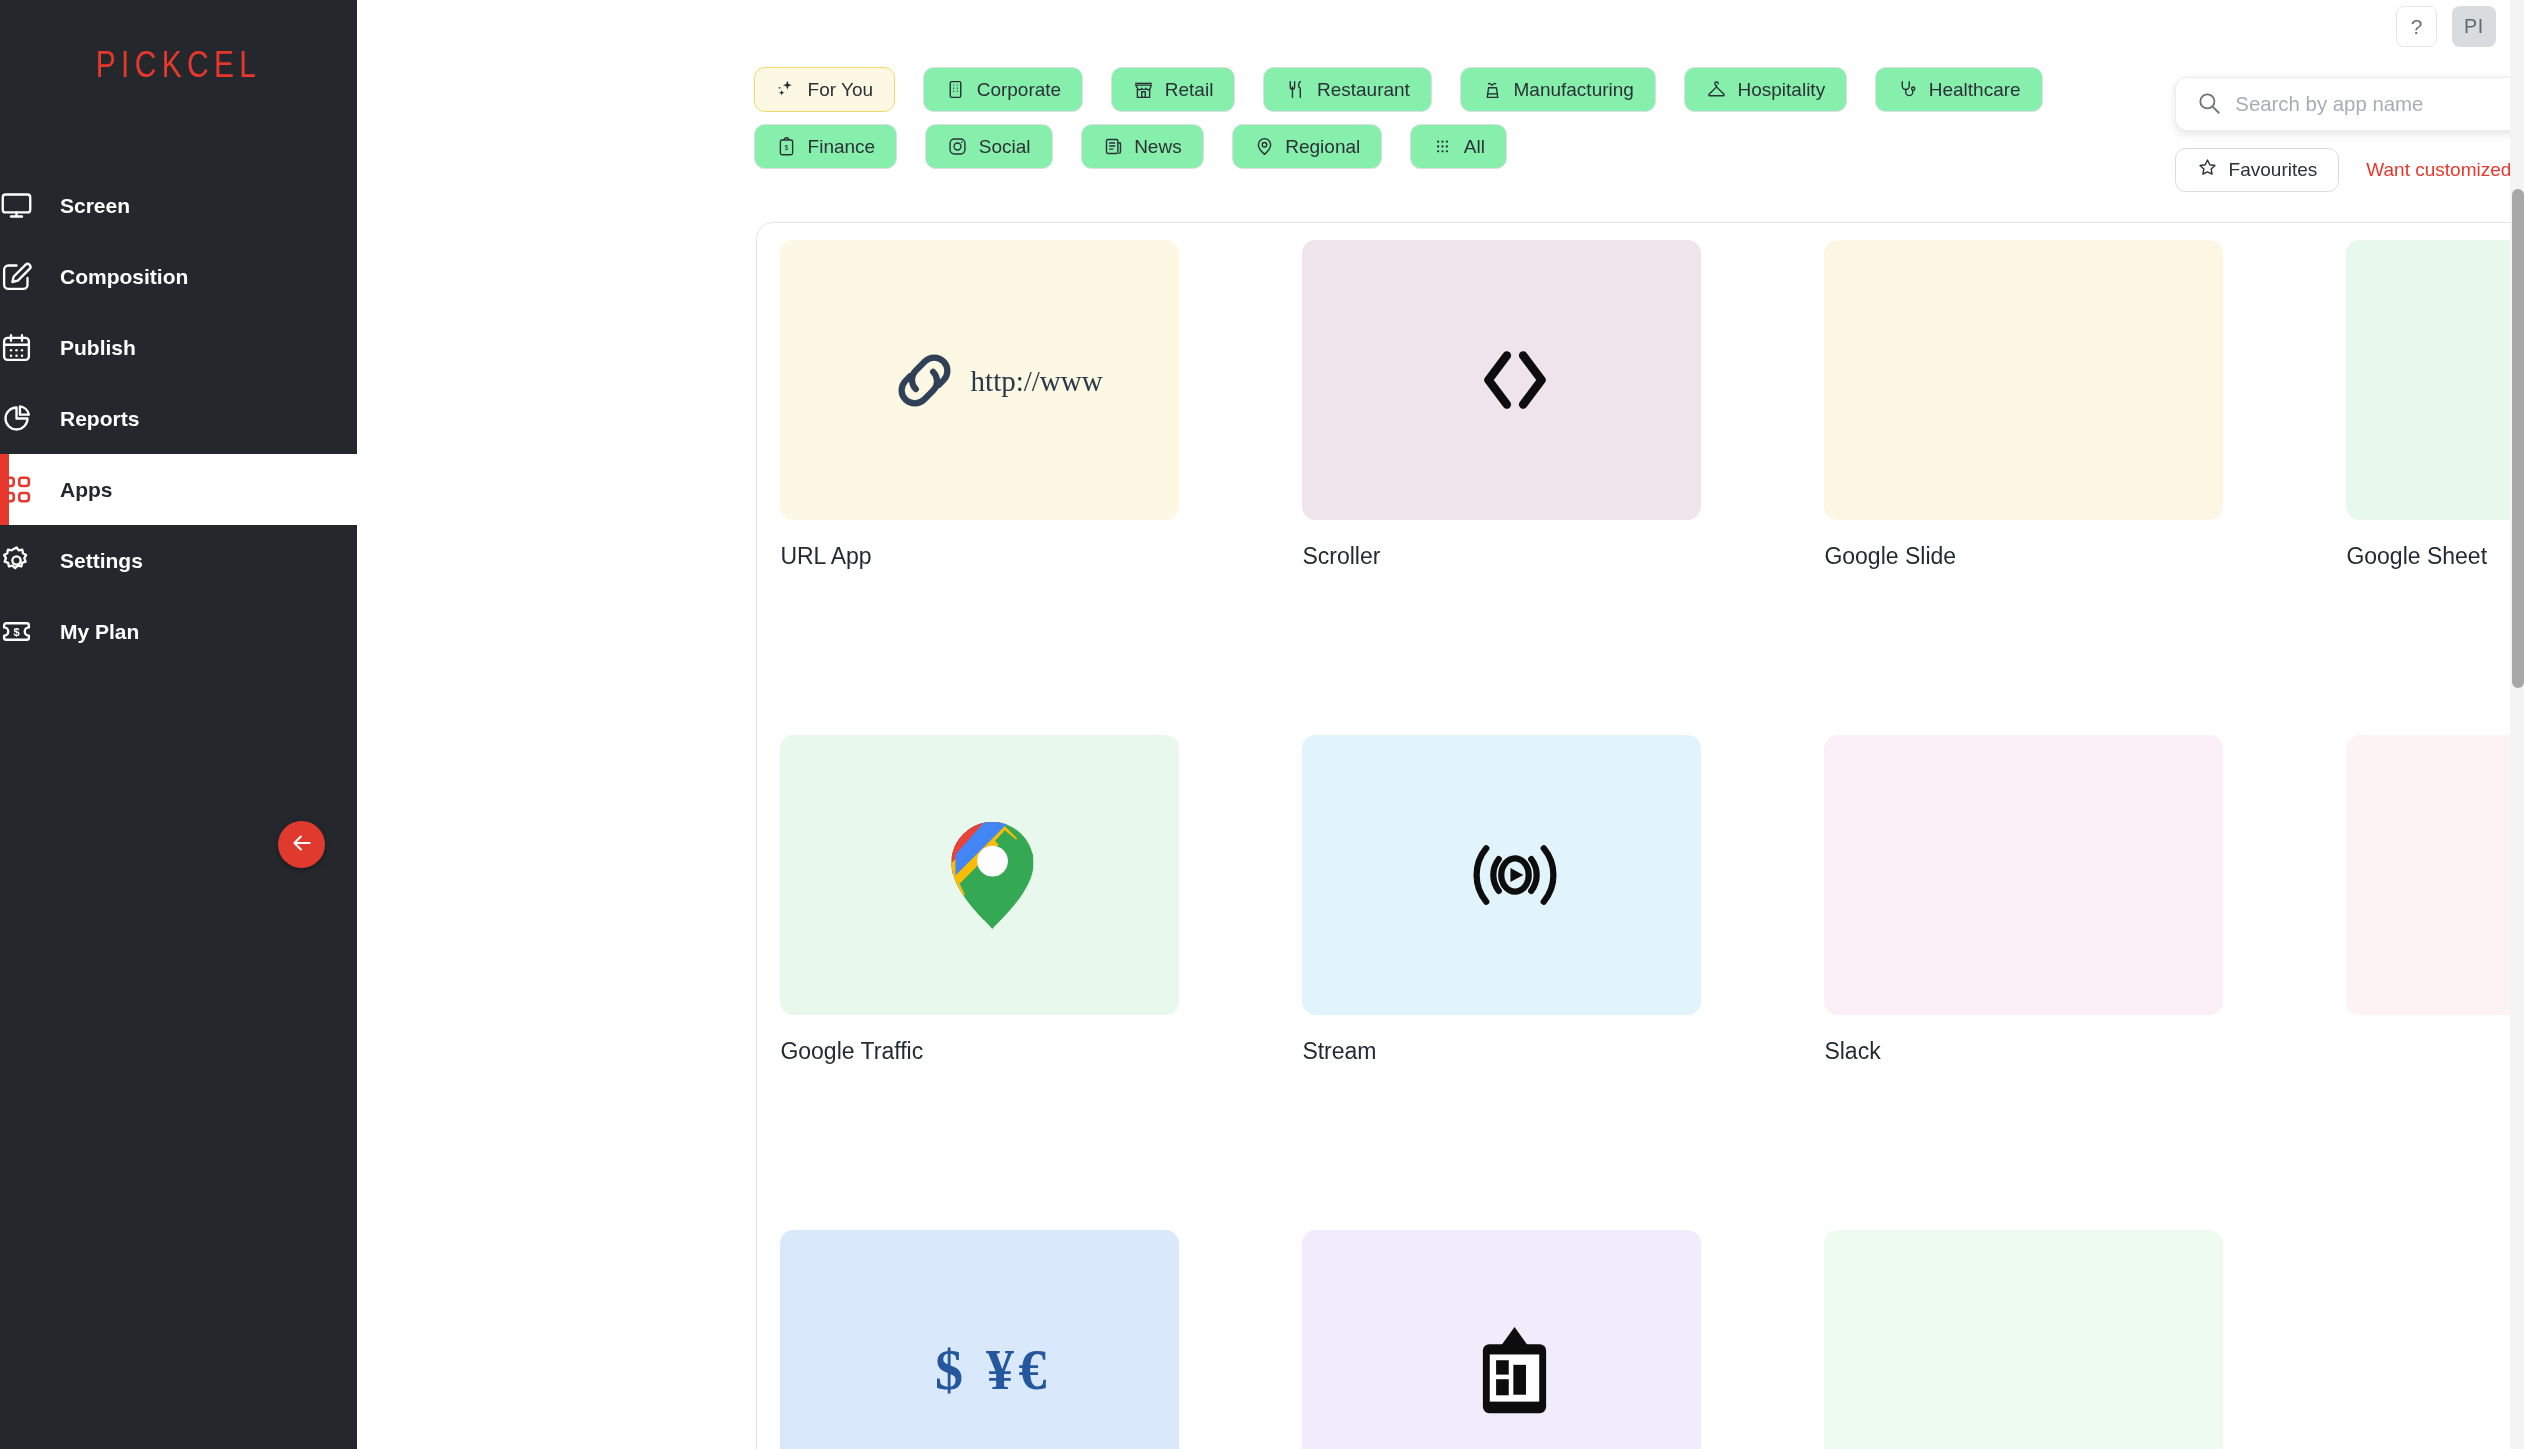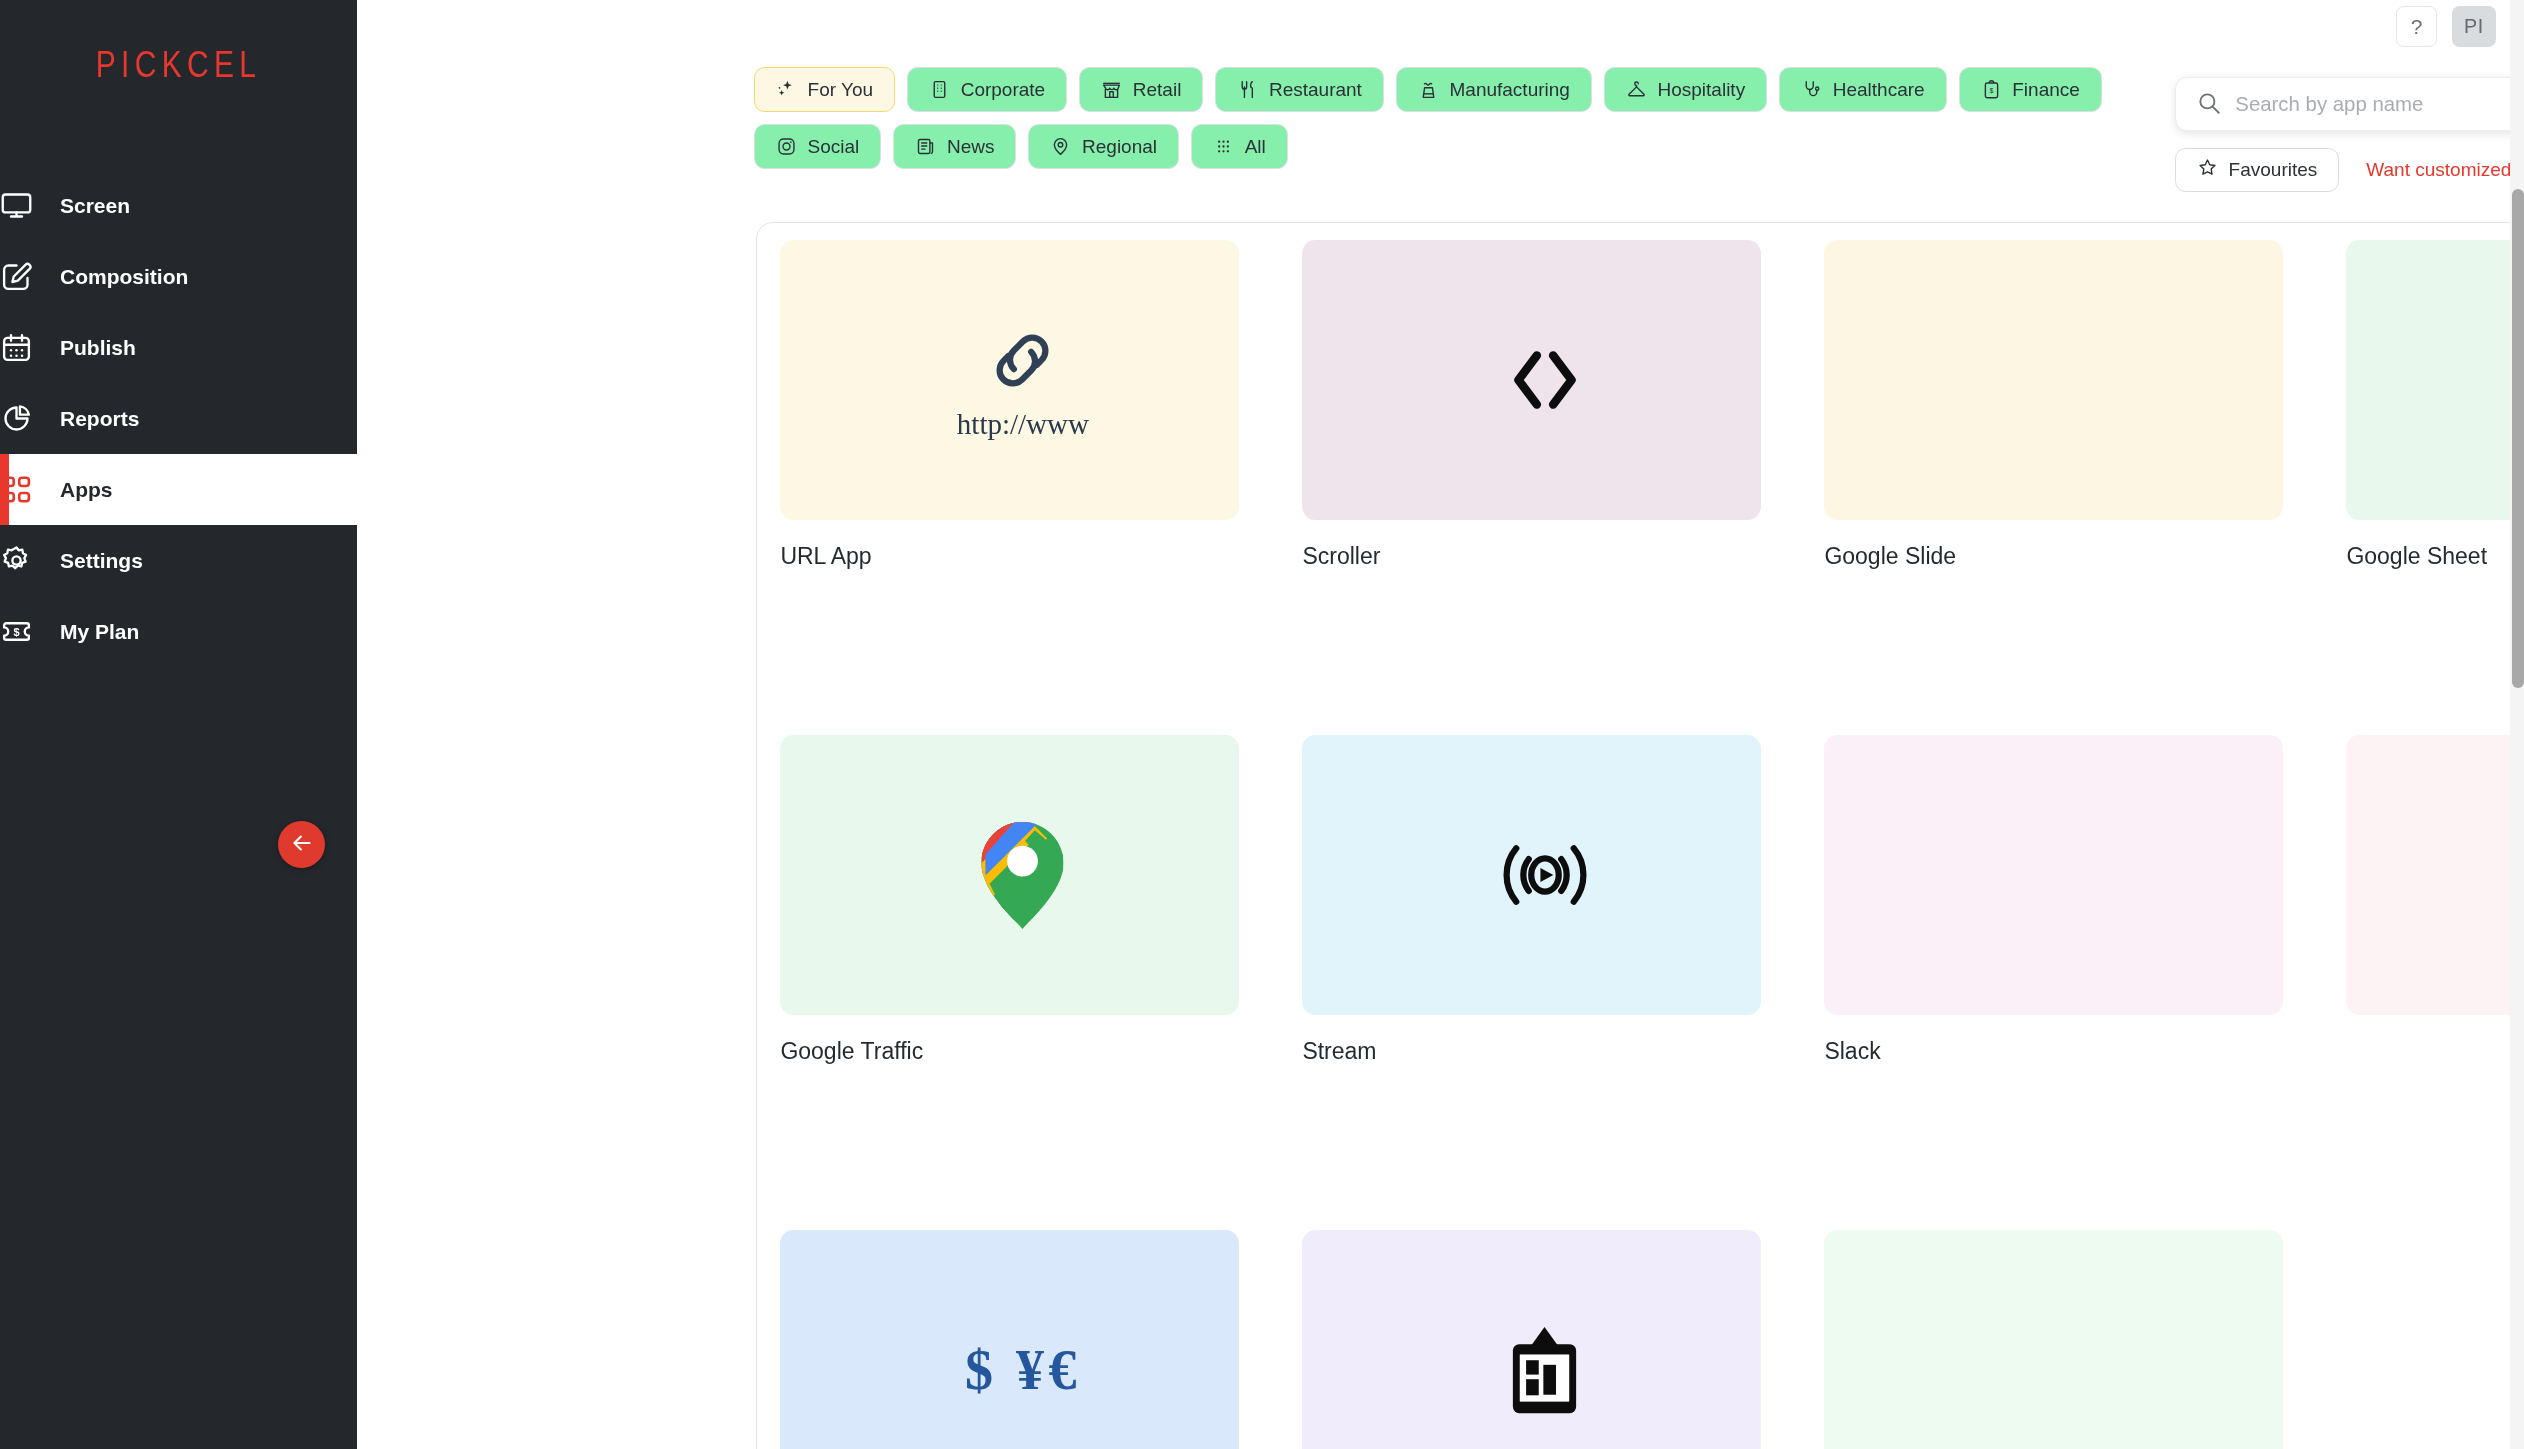--- a/index.html
+++ b/index.html
@@ -74,21 +74,21 @@
   }
   .avatar-btn {
     width: 44px; height: 41px; border-radius: 7.6px;
     background: #d9dcde;
     display: flex; align-items: center; justify-content: center;
     color: #636970; font-size: 19.7px; cursor: pointer; letter-spacing: 0.8px;
   }
 
   .filters {
     position: absolute; top: 67px; left: 397px; width: 1377px;
-    display: flex; flex-wrap: wrap; gap: 12px 12px;
+    display: flex; flex-wrap: wrap; gap: 12px 28px;
   }
   .chip {
     display: inline-flex; align-items: center; gap: 10.6px;
     height: 45px; padding: 0 21px;
     border: 0.8px solid #dcdfe2; border-radius: 10.6px;
     background: #86efac; color: #2b3136;
     font-size: 19px; cursor: pointer; white-space: nowrap;
   }
   .chip.selected { background: #fdf8e3; border-color: #f4d86a; }
   .chip svg { width: 21px; height: 21px; display: block; }
@@ -133,23 +133,23 @@
   }
   .grid {
     display: grid;
     grid-template-columns: repeat(4, 484px);
     column-gap: 38px;
     row-gap: 0;
     padding: 17.4px 23.4px 0 23.4px;
   }
   .card { width: 484px; }
   .thumb {
-    width: 459px; height: 280px; border-radius: 13.6px;
+    width: 399px; height: 280px; border-radius: 13.6px;
     display: flex; align-items: center; justify-content: center;
-    flex-direction: column; gap: 4.5px; padding-left: 26px;
+    gap: 4.5px; padding-left: 26px;
   }
   .card-title {
     margin-top: 19.7px; font-size: 23px; color: #232b31;
     height: 33px; line-height: 33px;
   }
   .card-spacer { height: 162px; }
   .thumb svg { display: block; }
   .url-text { font-family: "Liberation Serif", serif; font-size: 29px; color: #2b3a4a; margin-top: 1.5px; }
   .cur-text { font-family: "Liberation Serif", serif; font-size: 56px; color: #24579e; font-weight: 700; letter-spacing: 4.5px; }
 

